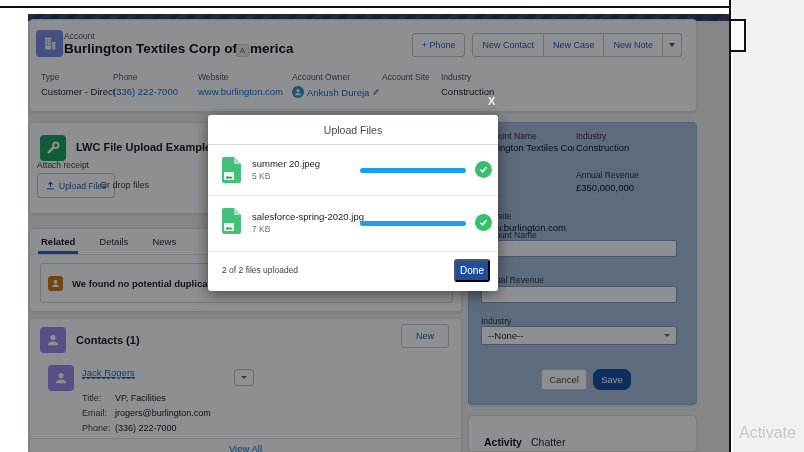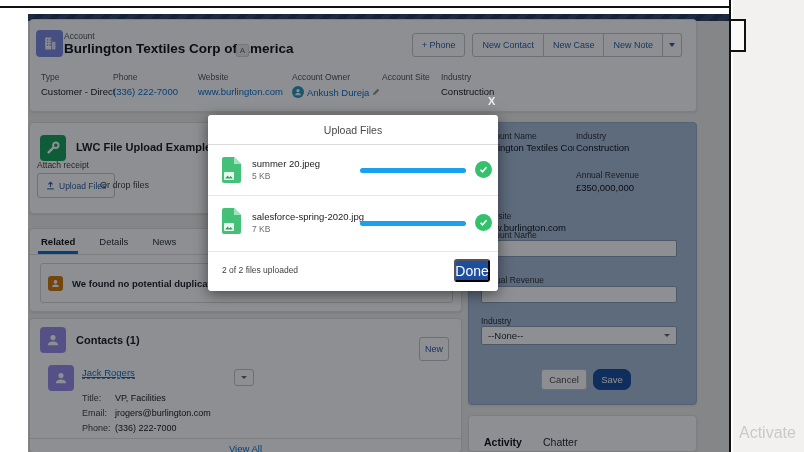--- a/index.html
+++ b/index.html
@@ -48,21 +48,21 @@
 
   .tabsc { left:1px; top:214px; width:433px; height:84px; }
   .tabrow { position:absolute; left:0; top:0; width:100%; height:26px; border-bottom:1px solid #e3e1df; display:flex; align-items:center; padding-left:11px; gap:24px; }
   .tab { font-size:9.5px; color:#2f3137; position:relative; height:100%; display:flex; align-items:center; }
   .tab.active { font-weight:bold; color:#121319; }
   .tab.active:after { content:""; position:absolute; left:-3px; right:-3px; bottom:0; height:3px; background:#0b6fce; }
   .alert-box { position:absolute; left:10px; top:34px; width:413px; height:40px; border:1px solid #d8d6d4; border-radius:3px; display:flex; align-items:center; gap:9px; padding-left:7px; overflow:hidden; }
   .alert-text { font-size:9.5px; font-weight:bold; color:#22252c; white-space:nowrap; }
 
   .contc { left:1px; top:304px; width:433px; height:135px; overflow:hidden; }
-  .new-btn { position:absolute; right:12px; top:18px; width:30px; height:24px; border:1px solid #c7c5c3; border-radius:3px; background:#fff; color:#2e5d9e; font-size:9px; display:flex; align-items:center; justify-content:center; }
+  .new-btn { position:absolute; right:12px; top:5px; width:48px; height:24px; border:1px solid #c7c5c3; border-radius:3px; background:#fff; color:#2e5d9e; font-size:9px; display:flex; align-items:center; justify-content:center; }
   .cname { position:absolute; left:52px; top:48px; font-size:9.5px; color:#0b6fce; border-bottom:1px dashed #5b8fc4; }
   .mini-dd { position:absolute; left:204px; top:50px; width:20px; height:17px; border:1px solid #c7c5c3; border-radius:3px; background:#fff; display:flex; align-items:center; justify-content:center; }
   .caret-sm { width:0; height:0; border-left:3px solid transparent; border-right:3px solid transparent; border-top:3.5px solid #6b6966; }
   .crow-label { position:absolute; left:52px; font-size:9px; color:#3e3e3c; }
   .crow-value { position:absolute; left:85px; font-size:9px; color:#17181d; white-space:nowrap; }
   .cdiv { position:absolute; left:0; top:119px; width:100%; border-top:1px solid #e3e1df; }
   .view-all { position:absolute; left:0; top:124px; width:100%; text-align:center; font-size:9.5px; color:#0b6fce; }
 
   
   .formc { left:440px; top:108px; width:229px; height:283px; background:#a9bdd8; border-color:#98afce; }
@@ -89,21 +89,21 @@
   .file-row.r2 { height:56px; }
   .f-name { position:absolute; left:44px; top:13px; font-size:9.5px; color:#1c1c1e; white-space:nowrap; }
   .f-size { position:absolute; left:44px; top:26px; font-size:8.5px; color:#706e6b; }
   .r2 .f-name { top:15px; } .r2 .f-size { top:28px; }
   .progress { position:absolute; left:152px; top:23px; width:106px; height:5px; border-radius:3px; background:#19a0ee; }
   .r2 .progress { top:25px; }
   .check { position:absolute; left:267px; top:16px; width:17px; height:17px; border-radius:50%; background:#35c06e; display:flex; align-items:center; justify-content:center; }
   .r2 .check { top:18px; }
   .m-foot { position:relative; height:37px; }
   .m-status { position:absolute; left:14px; top:13px; font-size:8.5px; color:#3e3e3c; }
-  .btn-done { position:absolute; right:8px; top:7px; width:36px; height:23px; background:#1d4f9e; border-radius:3px; color:#fff; font-size:14px; display:flex; align-items:center; justify-content:center; }
+  .btn-done { position:absolute; right:8px; top:7px; width:36px; height:23px; background:#1d4f9e; border-radius:3px; color:#fff; font-size:10px; display:flex; align-items:center; justify-content:center; }
   .doc-icon { position:absolute; left:14px; top:12px; }
 </style>
 </head>
 <body>
 
 <div class="screen">
 
   <div class="gutter-right">
     <div class="activate">Activate</div>
   </div>
@@ -267,21 +267,21 @@
       <div class="fc-select" style="top:203px;">
         <span>--None--</span>
         <span class="caret-sm"></span>
       </div>
       <button class="btn-cancel">Cancel</button>
       <button class="btn-save">Save</button>
     </div>
 
     <div class="card actc">
       <div class="act-tab b" style="left:15px;">Activity</div>
-      <div class="act-tab" style="left:62px;margin-left:12px;">Chatter</div>
+      <div class="act-tab" style="left:62px;">Chatter</div>
     </div>
 
     <div class="dim"></div>
   </div>
 
   <div class="modal-x">X</div>
   <div class="modal">
     <div class="m-head">Upload Files</div>
 
     <div class="file-row">

